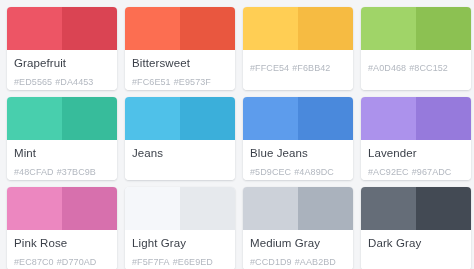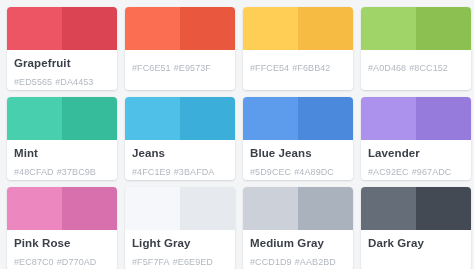--- a/index.html
+++ b/index.html
@@ -46,21 +46,21 @@
   }
 
   .card-label {
     flex: 1 1 auto;
     padding: 6px 7px 0 7px;
     background: #FFFFFF;
   }
 
   .color-name {
     font-size: 11.5px;
-    font-weight: bold;
+    font-weight: normal;
     color: #3A3F48;
     line-height: 14px;
     letter-spacing: 0.1px;
     white-space: nowrap;
   }
 
   .color-hexes {
     font-size: 9px;
     color: #B3B8C0;
     line-height: 13px;
@@ -85,20 +85,21 @@
         <div class="color-name">Grapefruit</div>
         <div class="color-hexes"><span class="hex-code">#ED5565</span><span class="hex-sep"> </span><span class="hex-code">#DA4453</span></div>
       </div>
     </div>
     <div class="palette-card">
       <div class="swatch">
         <div class="swatch-half" style="background: rgb(252, 110, 81);"></div>
         <div class="swatch-half" style="background: rgb(233, 87, 63);"></div>
       </div>
       <div class="card-label">
+        <div class="color-name">Bittersweet</div>
         <div class="color-hexes"><span class="hex-code">#FC6E51</span><span class="hex-sep"> </span><span class="hex-code">#E9573F</span></div>
       </div>
     </div>
     <div class="palette-card">
       <div class="swatch">
         <div class="swatch-half" style="background: rgb(255, 206, 84);"></div>
         <div class="swatch-half" style="background: rgb(246, 187, 66);"></div>
       </div>
       <div class="card-label">
         <div class="color-hexes"><span class="hex-code">#FFCE54</span><span class="hex-sep"> </span><span class="hex-code">#F6BB42</span></div>
@@ -123,21 +124,20 @@
         <div class="color-hexes"><span class="hex-code">#48CFAD</span><span class="hex-sep"> </span><span class="hex-code">#37BC9B</span></div>
       </div>
     </div>
     <div class="palette-card">
       <div class="swatch">
         <div class="swatch-half" style="background: rgb(79, 193, 233);"></div>
         <div class="swatch-half" style="background: rgb(59, 175, 218);"></div>
       </div>
       <div class="card-label">
         <div class="color-name">Jeans</div>
-        <div class="color-hexes"><span class="hex-code">#4FC1E9</span><span class="hex-sep"> </span><span class="hex-code">#3BAFDA</span></div>
       </div>
     </div>
     <div class="palette-card">
       <div class="swatch">
         <div class="swatch-half" style="background: rgb(93, 156, 236);"></div>
         <div class="swatch-half" style="background: rgb(74, 137, 220);"></div>
       </div>
       <div class="card-label">
         <div class="color-name">Blue Jeans</div>
         <div class="color-hexes"><span class="hex-code">#5D9CEC</span><span class="hex-sep"> </span><span class="hex-code">#4A89DC</span></div>

